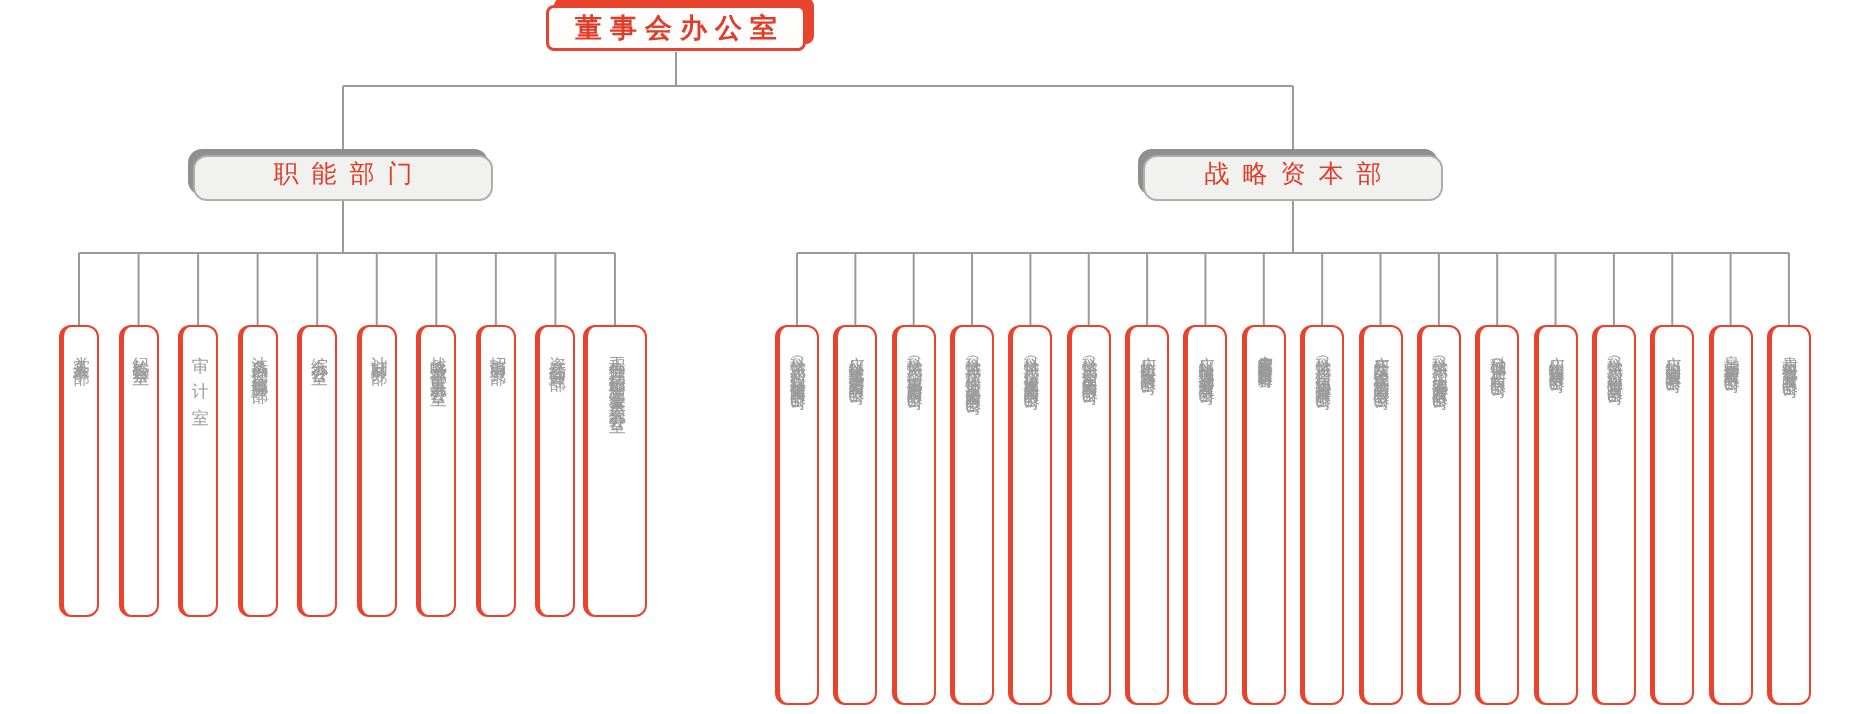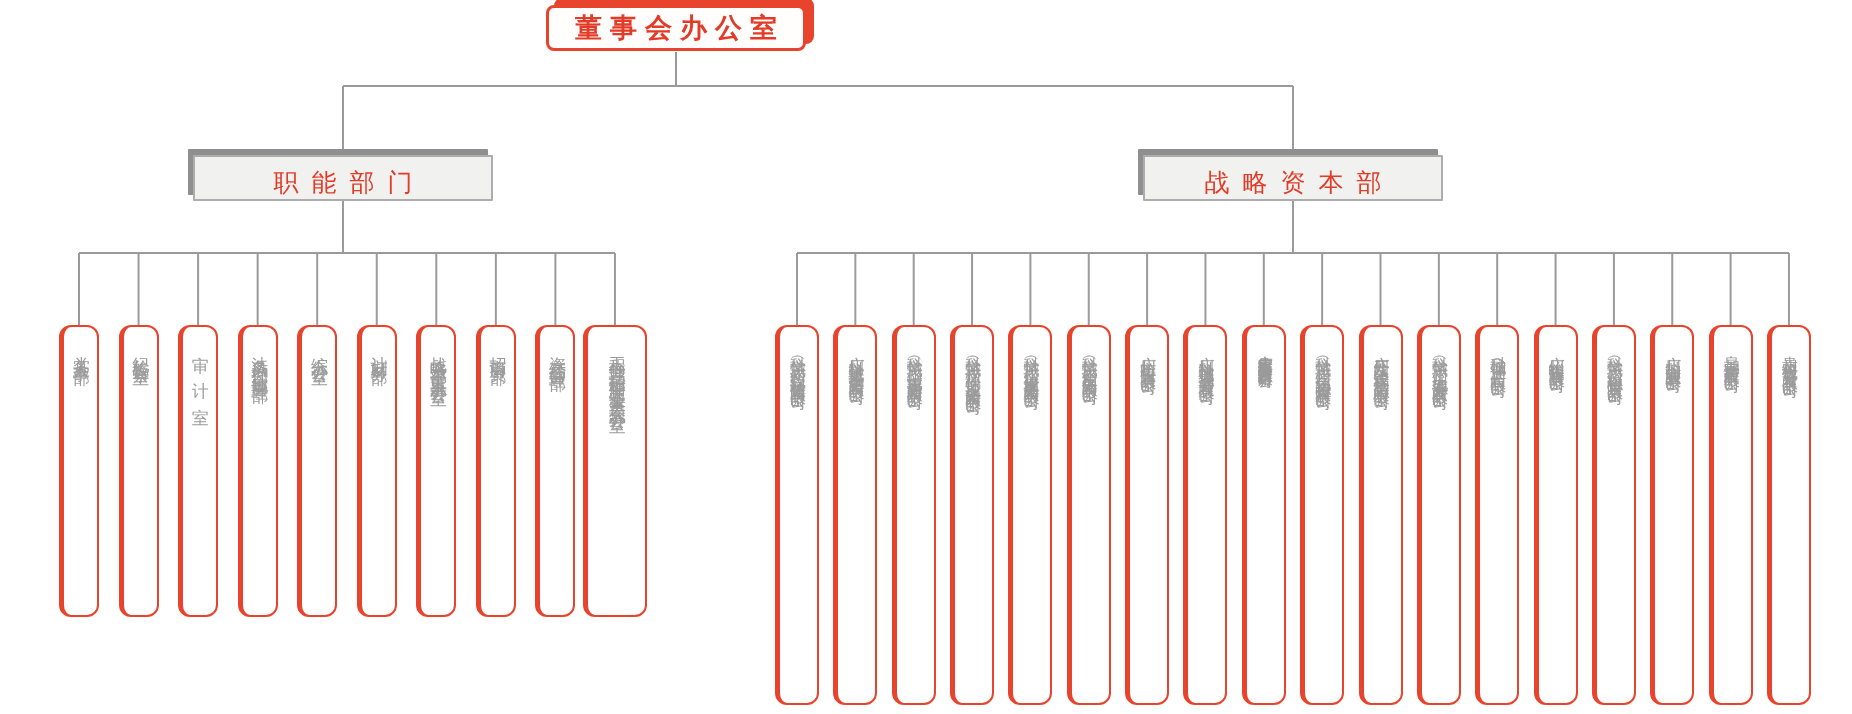--- a/index.html
+++ b/index.html
@@ -24,23 +24,23 @@
     box-shadow:8px -7px 0 0 var(--red);
     display:flex;align-items:center;justify-content:center;box-sizing:border-box;
   }
   .root-node .root-label{
     color:var(--red-text);font-size:27px;font-weight:bold;letter-spacing:8px;
     text-indent:8px;white-space:nowrap;
   }
   
   .branch-header{
     position:absolute;top:155px;width:300px;height:46px;
-    background:var(--header-fill);border:2px solid var(--header-border);border-radius:1px;
+    background:var(--header-fill);border:2px solid var(--header-border);border-radius:14px;
     box-shadow:-5px -6px 0 0 var(--header-shadow);
-    display:flex;align-items:flex-end;justify-content:center;box-sizing:border-box;
+    display:flex;align-items:flex-start;justify-content:center;box-sizing:border-box;
   }
   .branch-header .header-label{
     color:var(--red-text);font-size:25px;font-weight:500;letter-spacing:13px;
     text-indent:13px;white-space:nowrap;
   }
   .hdr-left{left:193px;}
   .hdr-right{left:1143px;}
   
   .vbox{
     position:absolute;top:325px;background:#ffffff;

